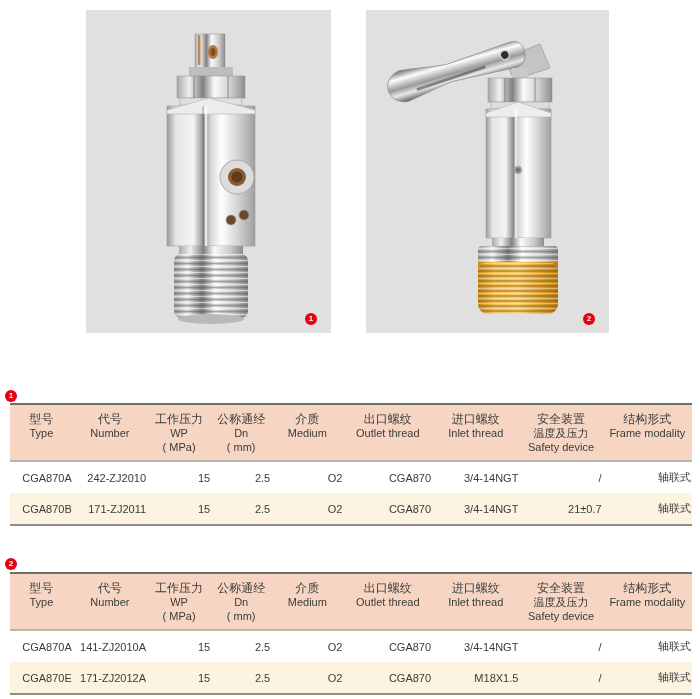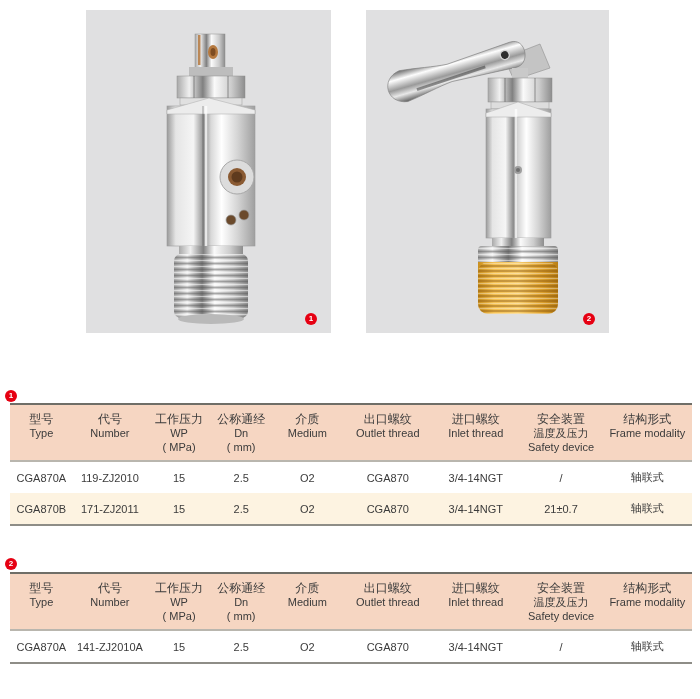--- a/index.html
+++ b/index.html
@@ -29,21 +29,21 @@
     width:100%;border-collapse:collapse;table-layout:fixed;
     border-top:2px solid #6f6e67;border-bottom:2px solid #8e8d87;
   }
   thead tr{background:#f6d6c2;height:57px;}
   th{
     font-weight:normal;vertical-align:top;padding:7px 1px 4px;
     border-bottom:2px solid #b9b6ae;
   }
   th .hline{font-size:11px;line-height:14px;text-align:center;}
   th .hline:first-child{font-size:12px;}
-  tbody td{text-align:center;font-size:11px;padding:8px 1px;}
+  tbody td{text-align:right;font-size:11px;padding:8px 1px;}
   tbody tr.row-a{background:#ffffff;height:32px;}
   tbody tr.row-b{background:#fdf3e1;height:28px;margin-left:32px;}
   svg{display:block;}
 </style>
 </head>
 <body>
 
 <div class="page-root">
 
   <div class="product-img" id="img1">
@@ -209,21 +209,21 @@
             </th>
             <th>
               <div class="hline">结构形式</div>
               <div class="hline">Frame modality</div>
             </th>
           </tr>
         </thead>
         <tbody>
           <tr class="row-a">
             <td>CGA870A</td>
-            <td>119-ZJ2010</td>
+            <td>242-ZJ2010</td>
             <td>15</td>
             <td>2.5</td>
             <td>O2</td>
             <td>CGA870</td>
             <td>3/4-14NGT</td>
             <td>/</td>
             <td>轴联式</td>
           </tr>
           <tr class="row-b">
             <td>CGA870B</td>
@@ -302,17 +302,28 @@
             <td>CGA870A</td>
             <td>141-ZJ2010A</td>
             <td>15</td>
             <td>2.5</td>
             <td>O2</td>
             <td>CGA870</td>
             <td>3/4-14NGT</td>
             <td>/</td>
             <td>轴联式</td>
           </tr>
+          <tr class="row-b">
+            <td>CGA870E</td>
+            <td>171-ZJ2012A</td>
+            <td>15</td>
+            <td>2.5</td>
+            <td>O2</td>
+            <td>CGA870</td>
+            <td>M18X1.5</td>
+            <td>/</td>
+            <td>轴联式</td>
+          </tr>
         </tbody>
       </table>
   </div>
 
 </div>
 
 </body></html>

